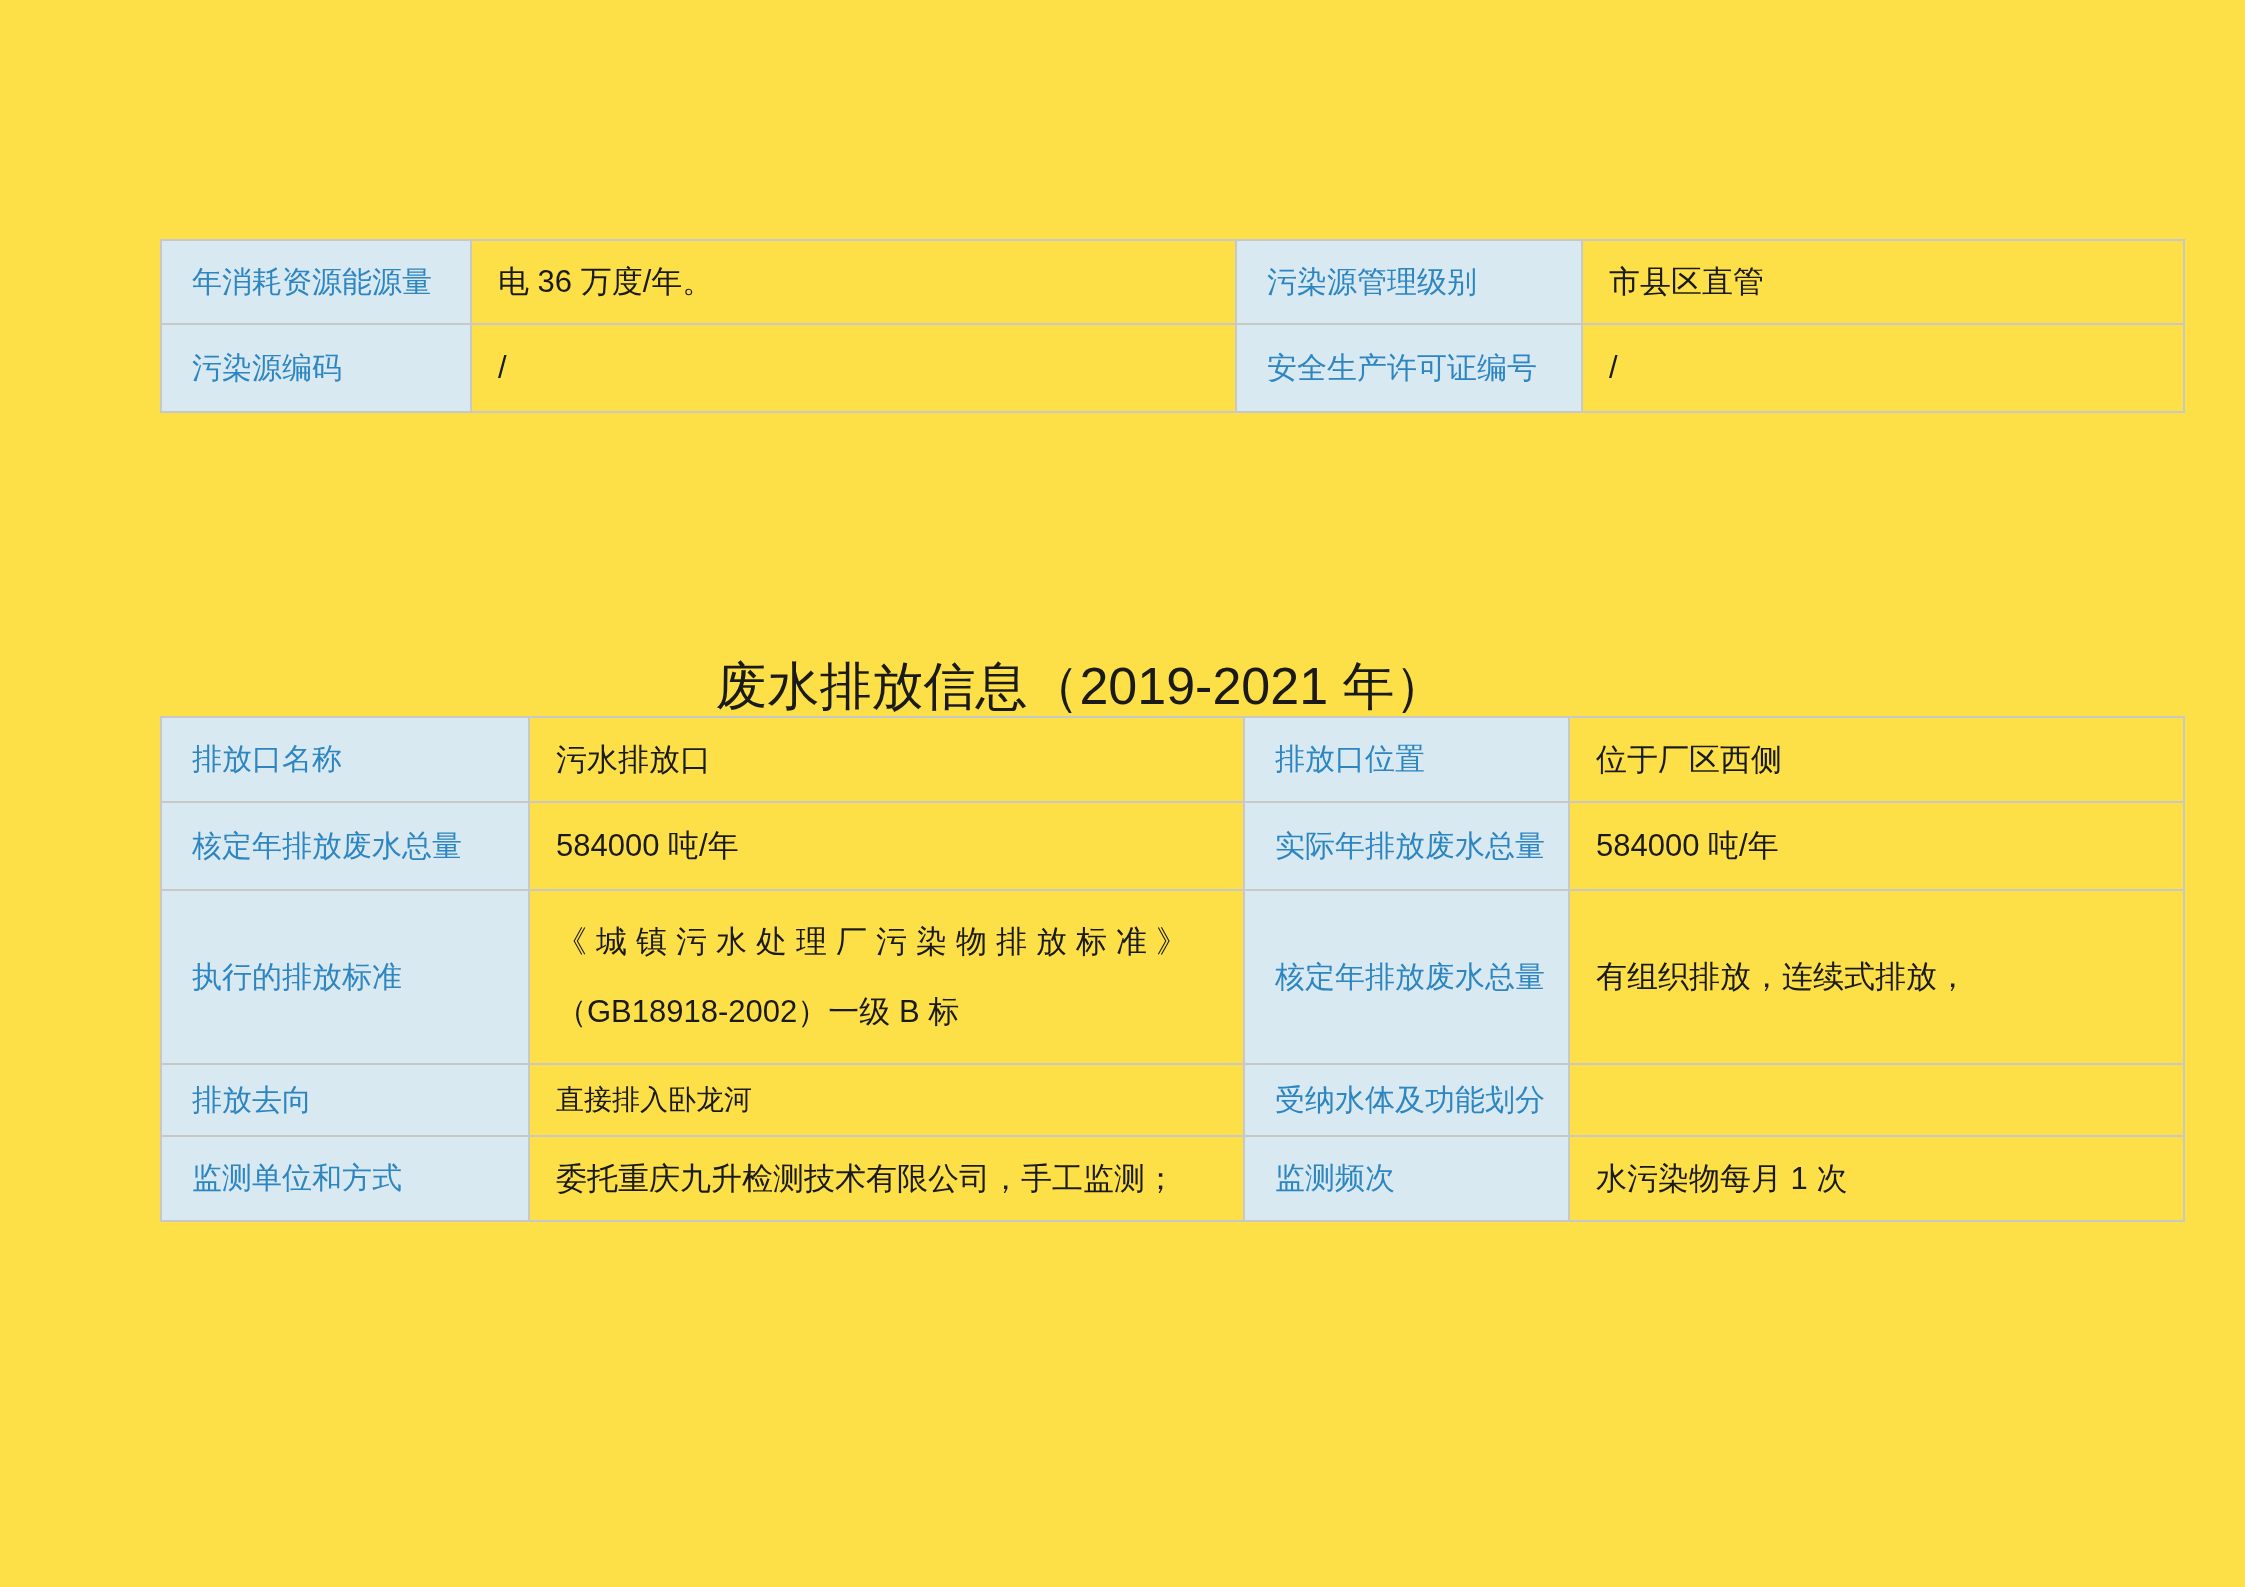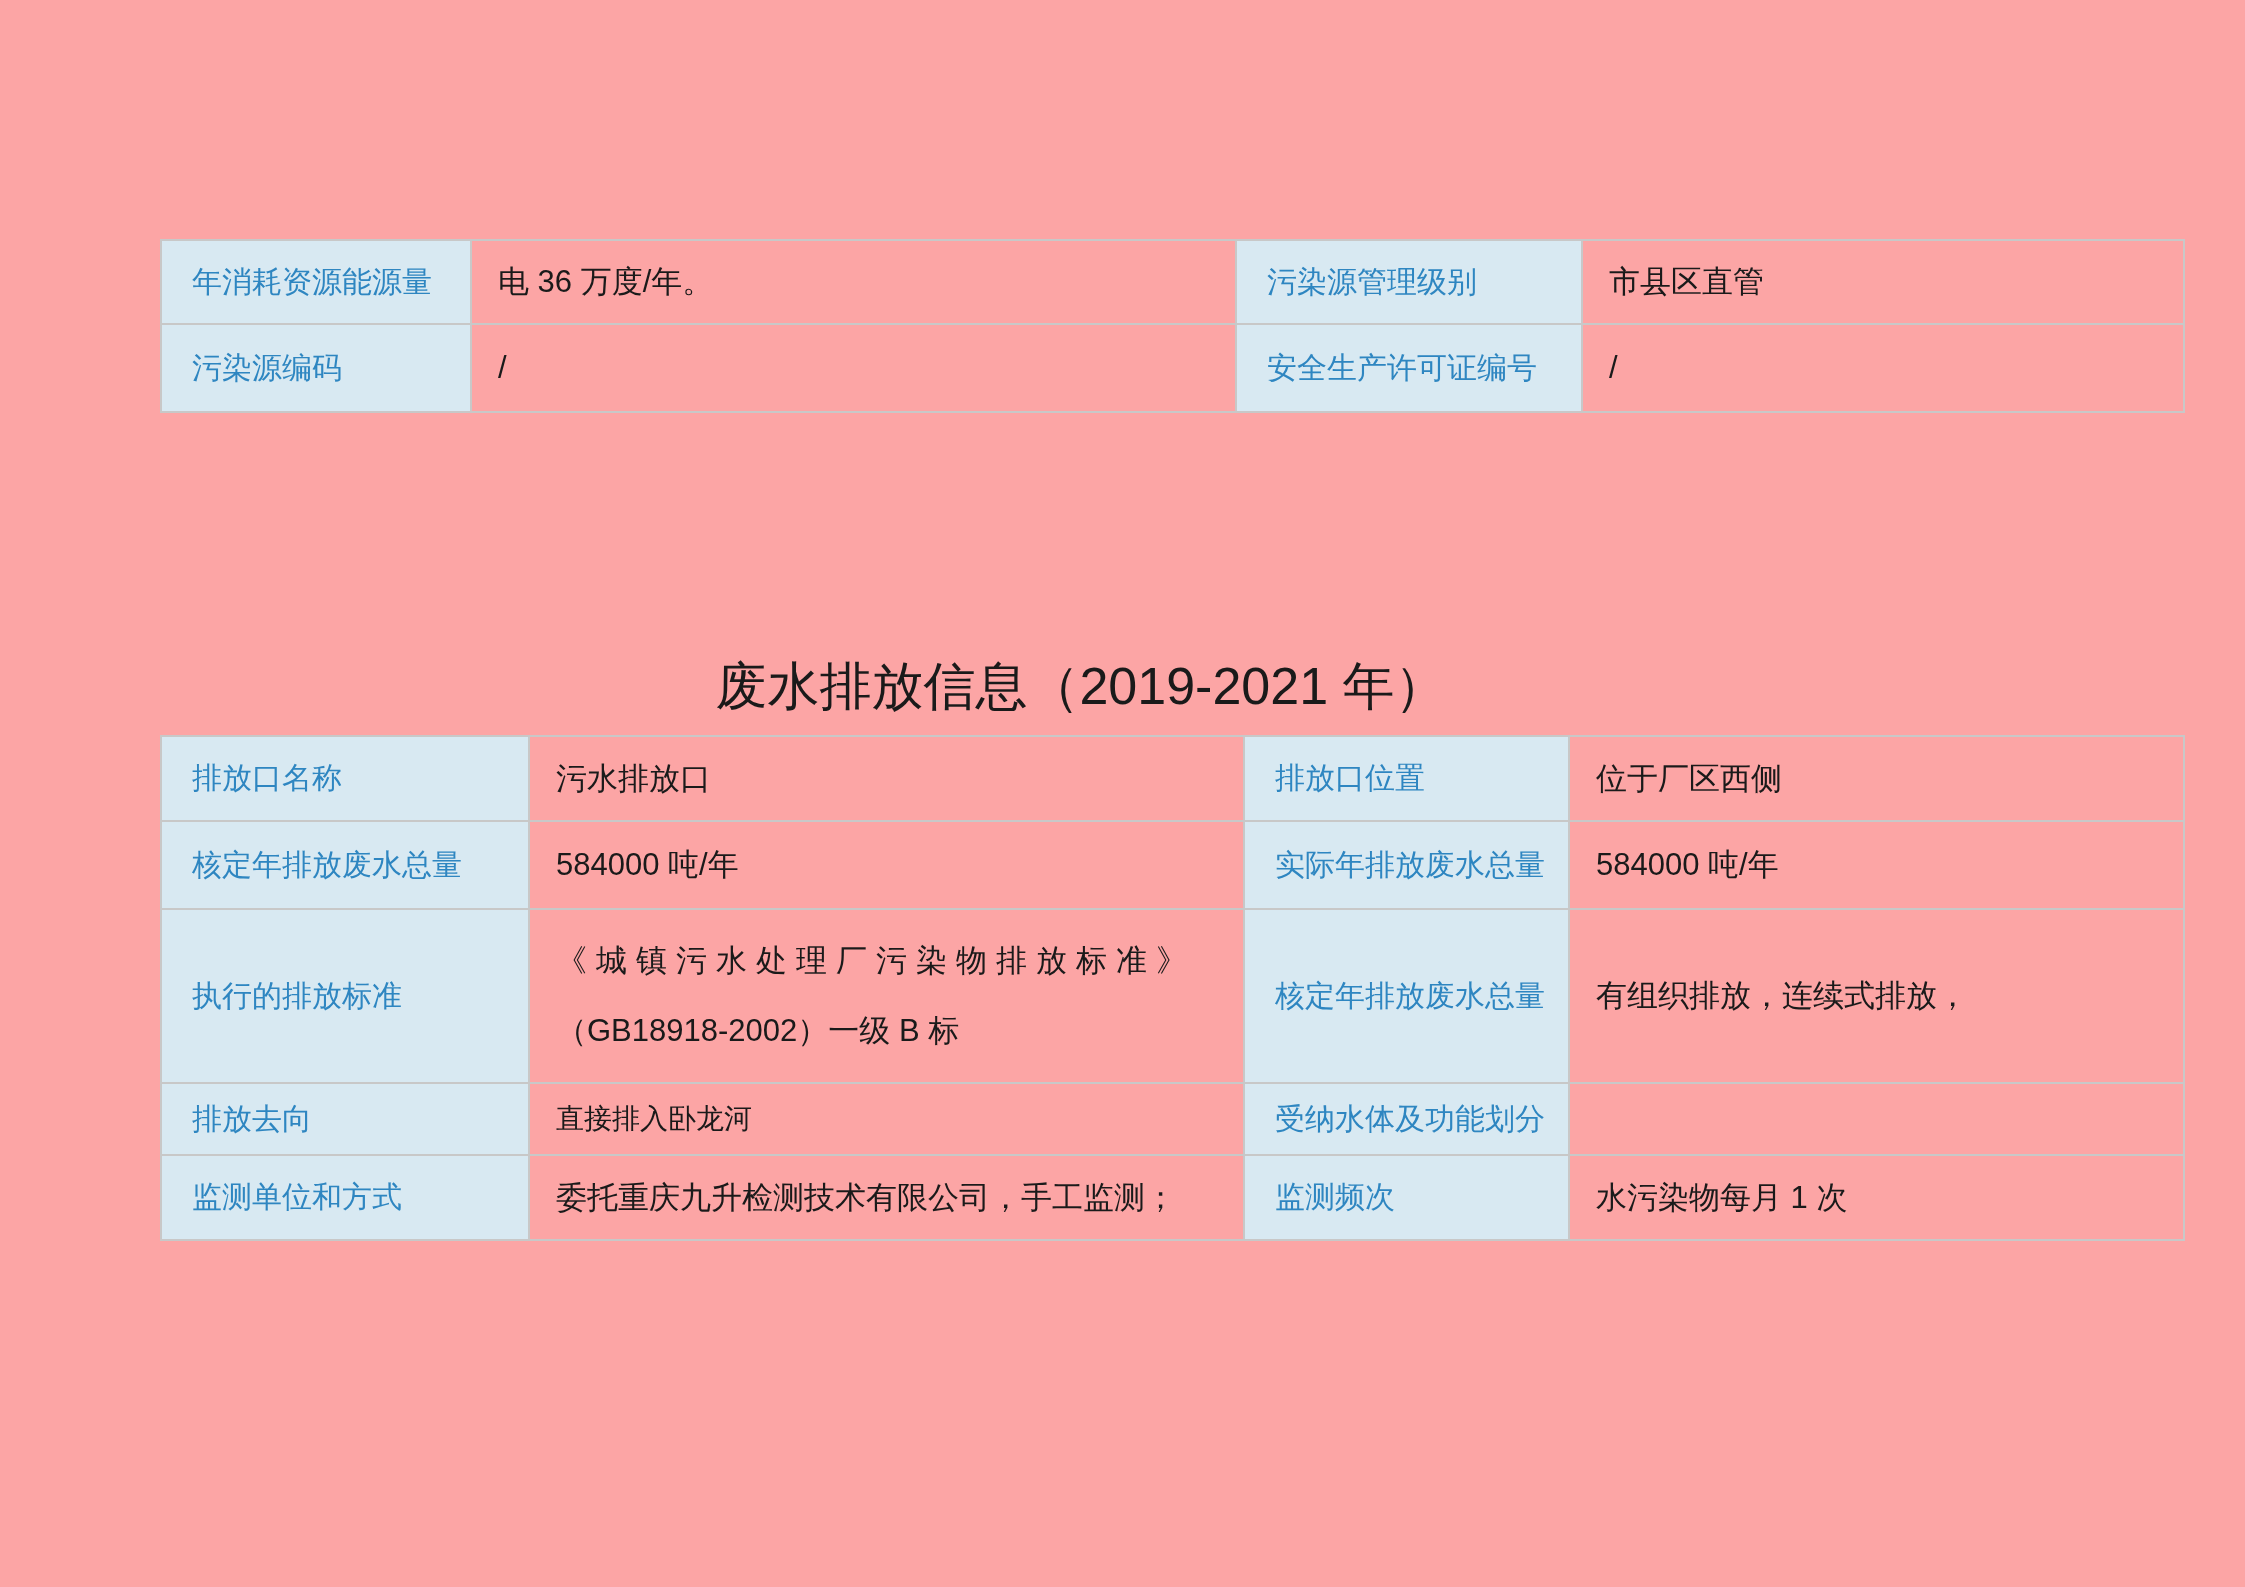--- a/index.html
+++ b/index.html
@@ -4,34 +4,34 @@
 <style>
   html, body {
     margin: 0;
     padding: 0;
     background: #ffffff;
   }
   .page {
     position: relative;
     width: 2245px;
     height: 1587px;
-    background: #fca5a5;
+    background: #fde047;
     font-family: "Liberation Sans", "DejaVu Sans", sans-serif;
     color: #1a1a1a;
     overflow: hidden;
   }
   table.info-table {
     position: absolute;
     left: 160px;
     width: 2023px;
     border-collapse: collapse;
     table-layout: fixed;
   }
   #company-table { top: 239px; }
-  #wastewater-table { top: 735px; }
+  #wastewater-table { top: 716px; }
   .info-table td {
     border: 2px solid #c8c8c8;
     vertical-align: middle;
     font-size: 31px;
     color: #1a1a1a;
     padding: 6px 20px 6px 26px;
     overflow: hidden;
     word-break: break-all;
   }
   .info-table td.label {

